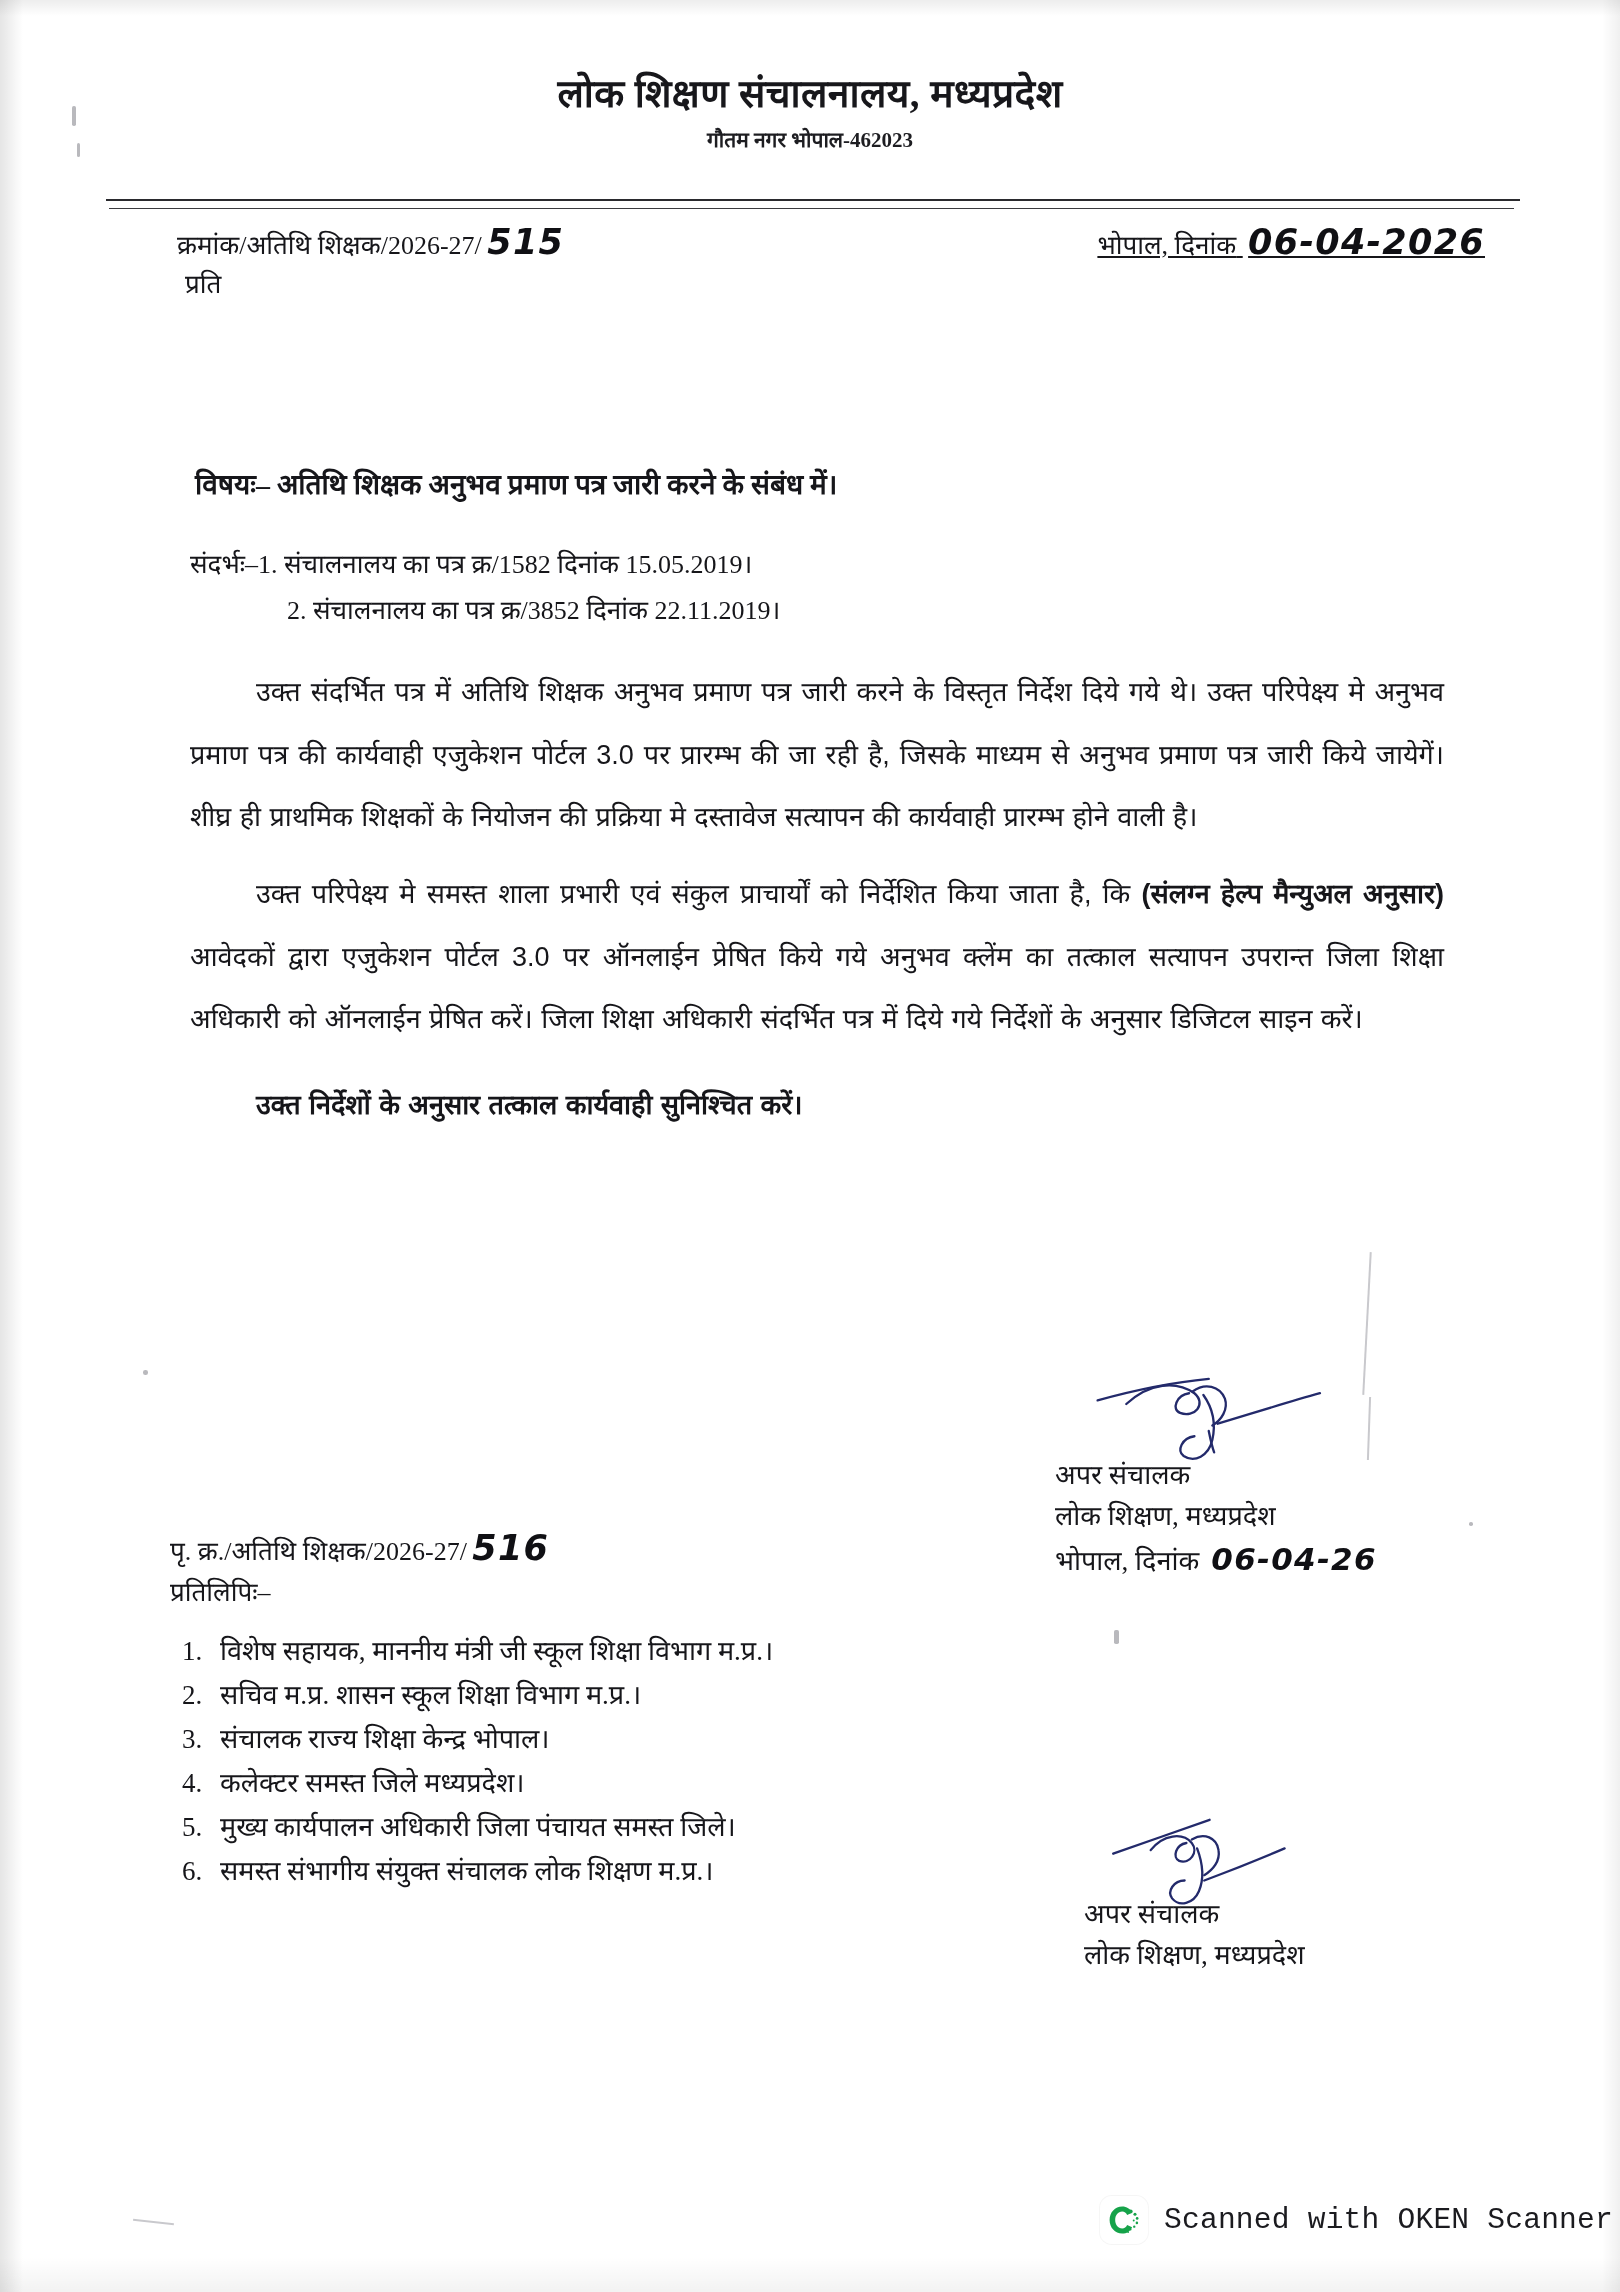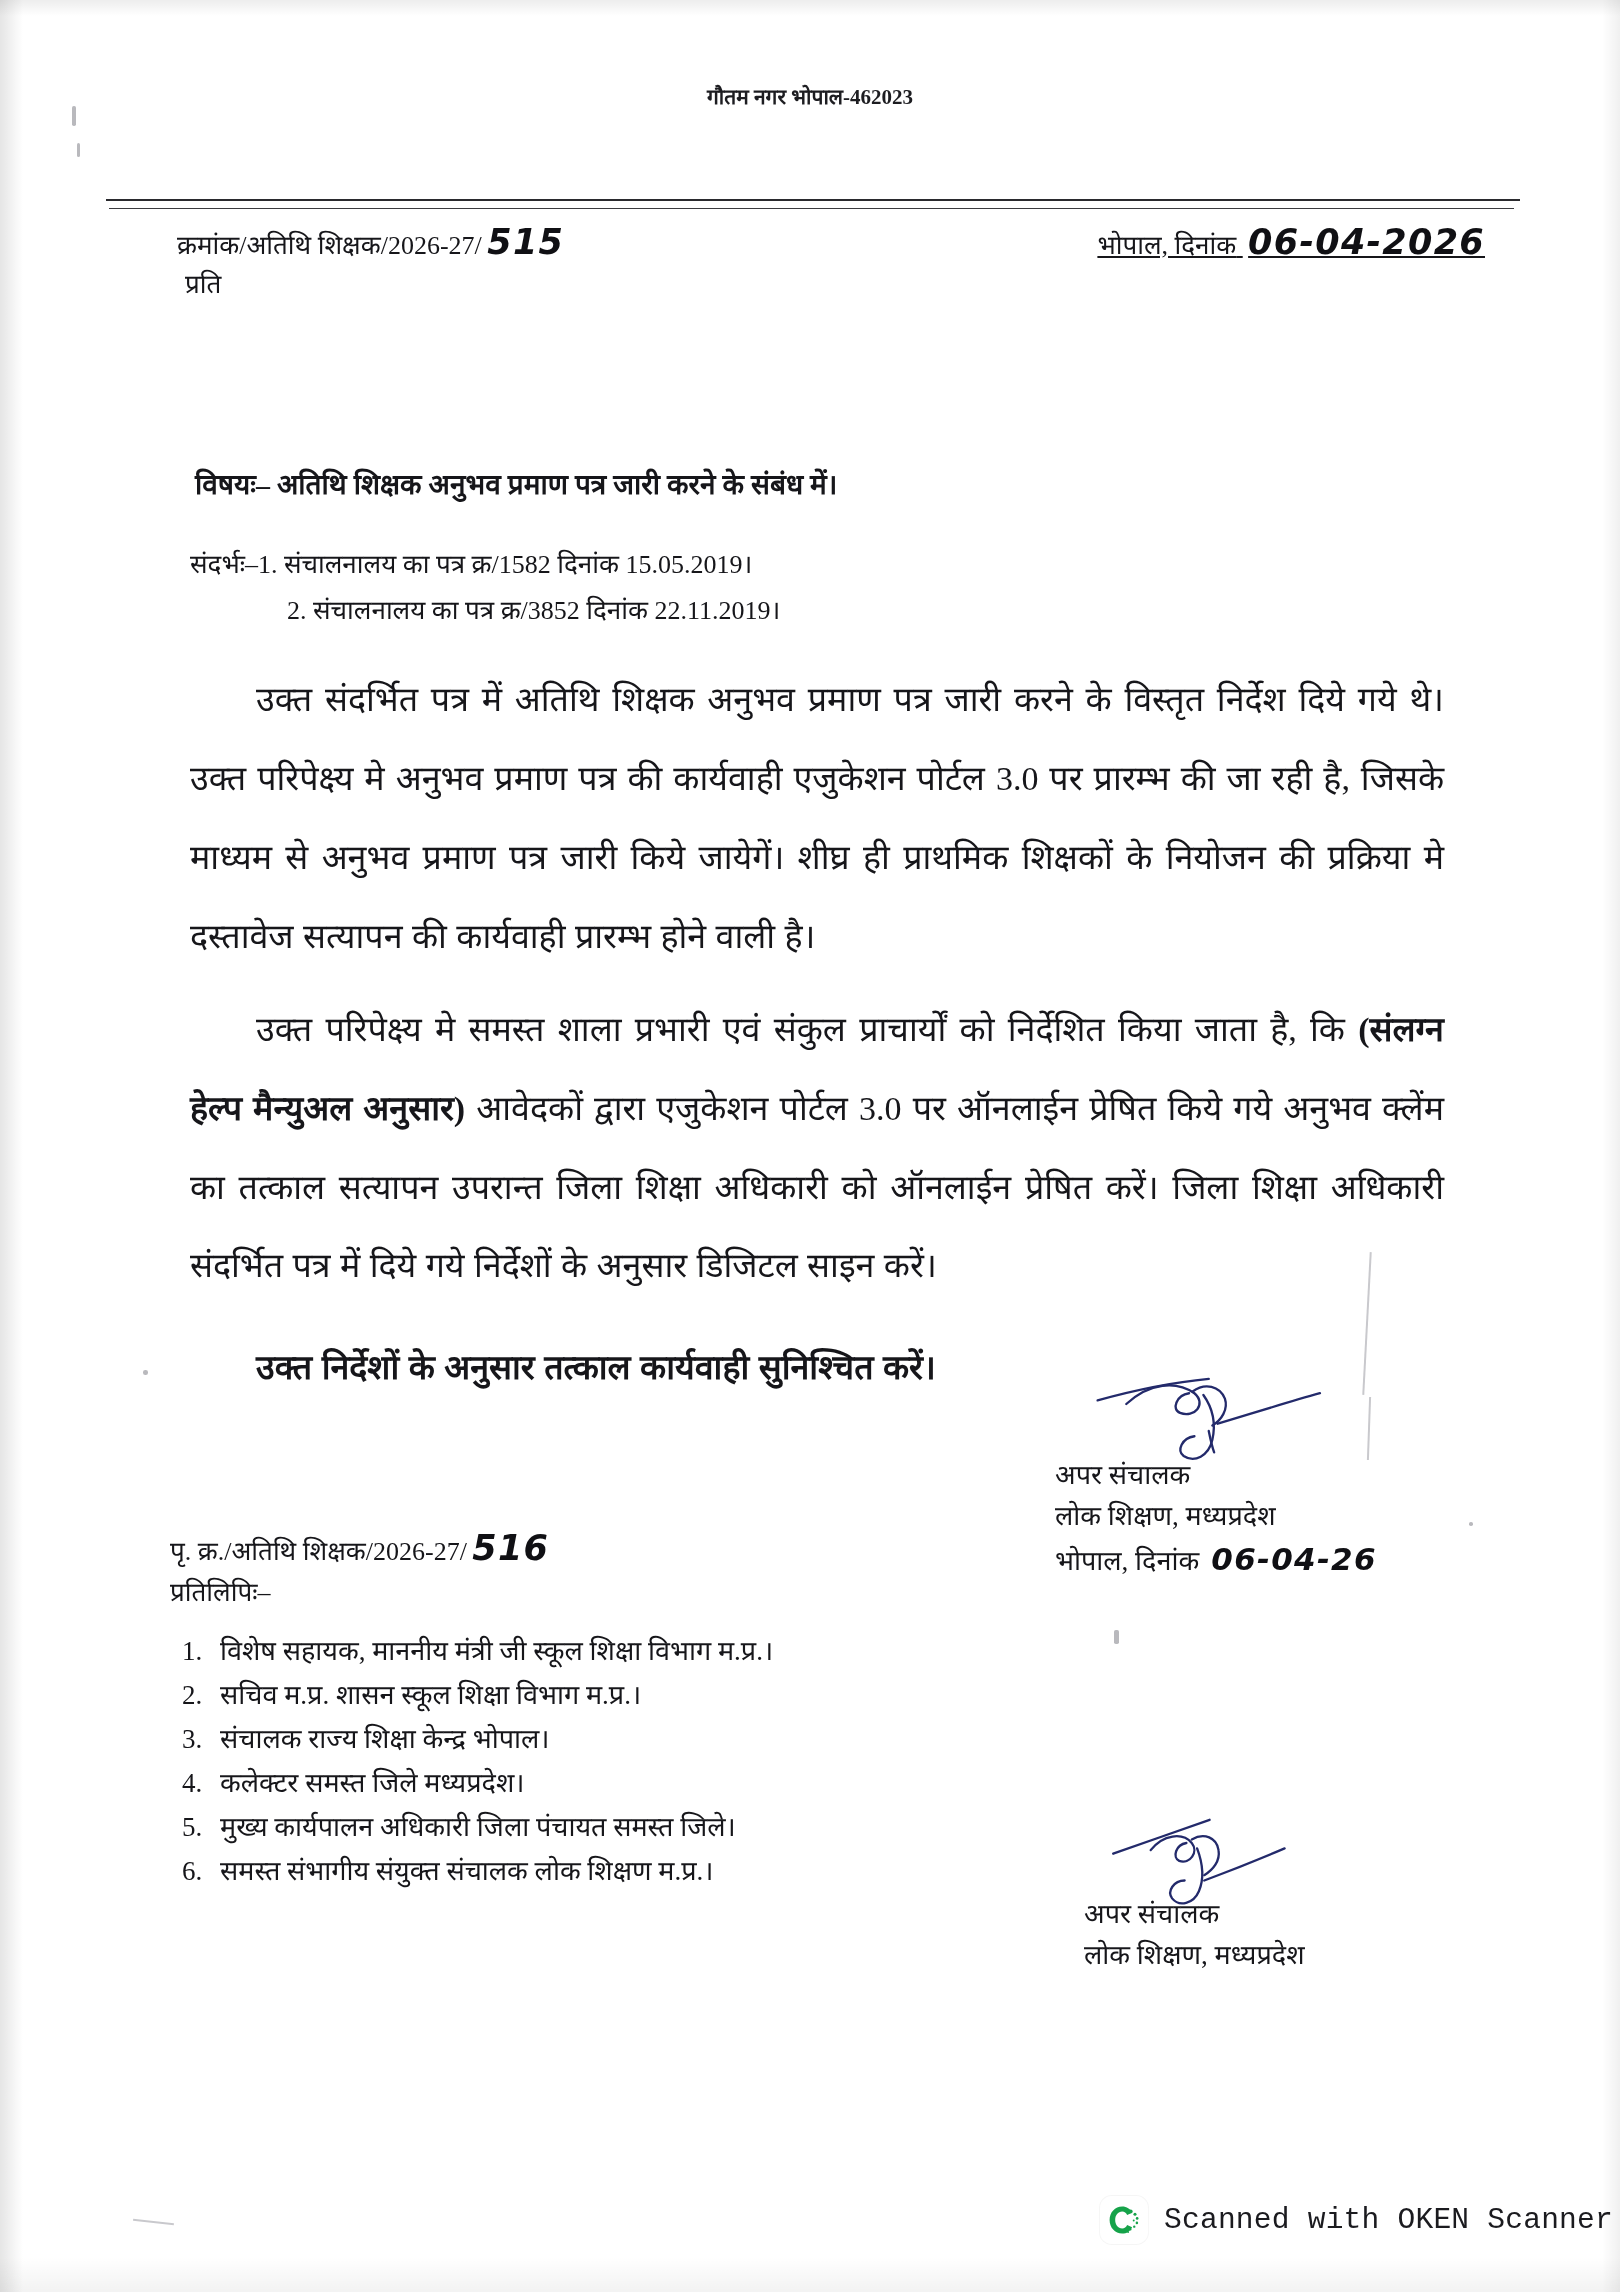--- a/index.html
+++ b/index.html
@@ -167,22 +167,22 @@
   }
 
   
   .body-block {
     position: absolute;
     left: 190px;
     top: 661px;
     width: 1254px;
   }
   .para {
-    font-family: Liberation Serif, serif;
-    font-size: 34px;
+    font-family: Liberation Sans, sans-serif;
+    font-size: 27px;
     line-height: 2.32;
     text-align: justify;
     text-indent: 66px;
     margin: 0 0 14.3px 0;
     word-spacing: 0.9px;
   }
   .para b { font-weight: 700; }
   .para.closing {
     text-indent: 66px;
     margin-top: 23px;
@@ -279,20 +279,21 @@
   <div class="speck" style="left:72px;top:106px;width:3.6px;height:19.7px;border-radius:1.8px;"></div>
   <div class="speck" style="left:77px;top:143px;width:2.7px;height:14.3px;border-radius:1.8px;"></div>
   <div class="speck" style="left:143px;top:1370px;width:4.5px;height:4.5px;"></div>
   <div class="speck" style="left:1114px;top:1630px;width:4.5px;height:14.3px;border-radius:1.8px;"></div>
   <div class="speck" style="left:1469px;top:1522px;width:3.6px;height:3.6px;"></div>
   <div class="stray-line" style="left:1366px;top:1252px;width:1.8px;height:143px;transform:rotate(3deg);"></div>
   <div class="stray-line" style="left:1368px;top:1397px;width:1.8px;height:63px;transform:rotate(2deg);"></div>
   <div class="stray-line" style="left:133px;top:2221px;width:41px;height:1.8px;transform:rotate(6deg);"></div>
 
   <div class="letterhead">
+    <div class="org-title">लोक शिक्षण संचालनालय, मध्यप्रदेश</div>
     <div class="org-address">गौतम नगर भोपाल-462023</div>
   </div>
   <div class="rule"></div>
   <div class="rule thin"></div>
 
   <div class="ref-row">
     <div class="ref-left">
       <span>क्रमांक/अतिथि शिक्षक/2026-27/</span><span class="hand lg">515</span>
     </div>
     <div class="ref-right">

